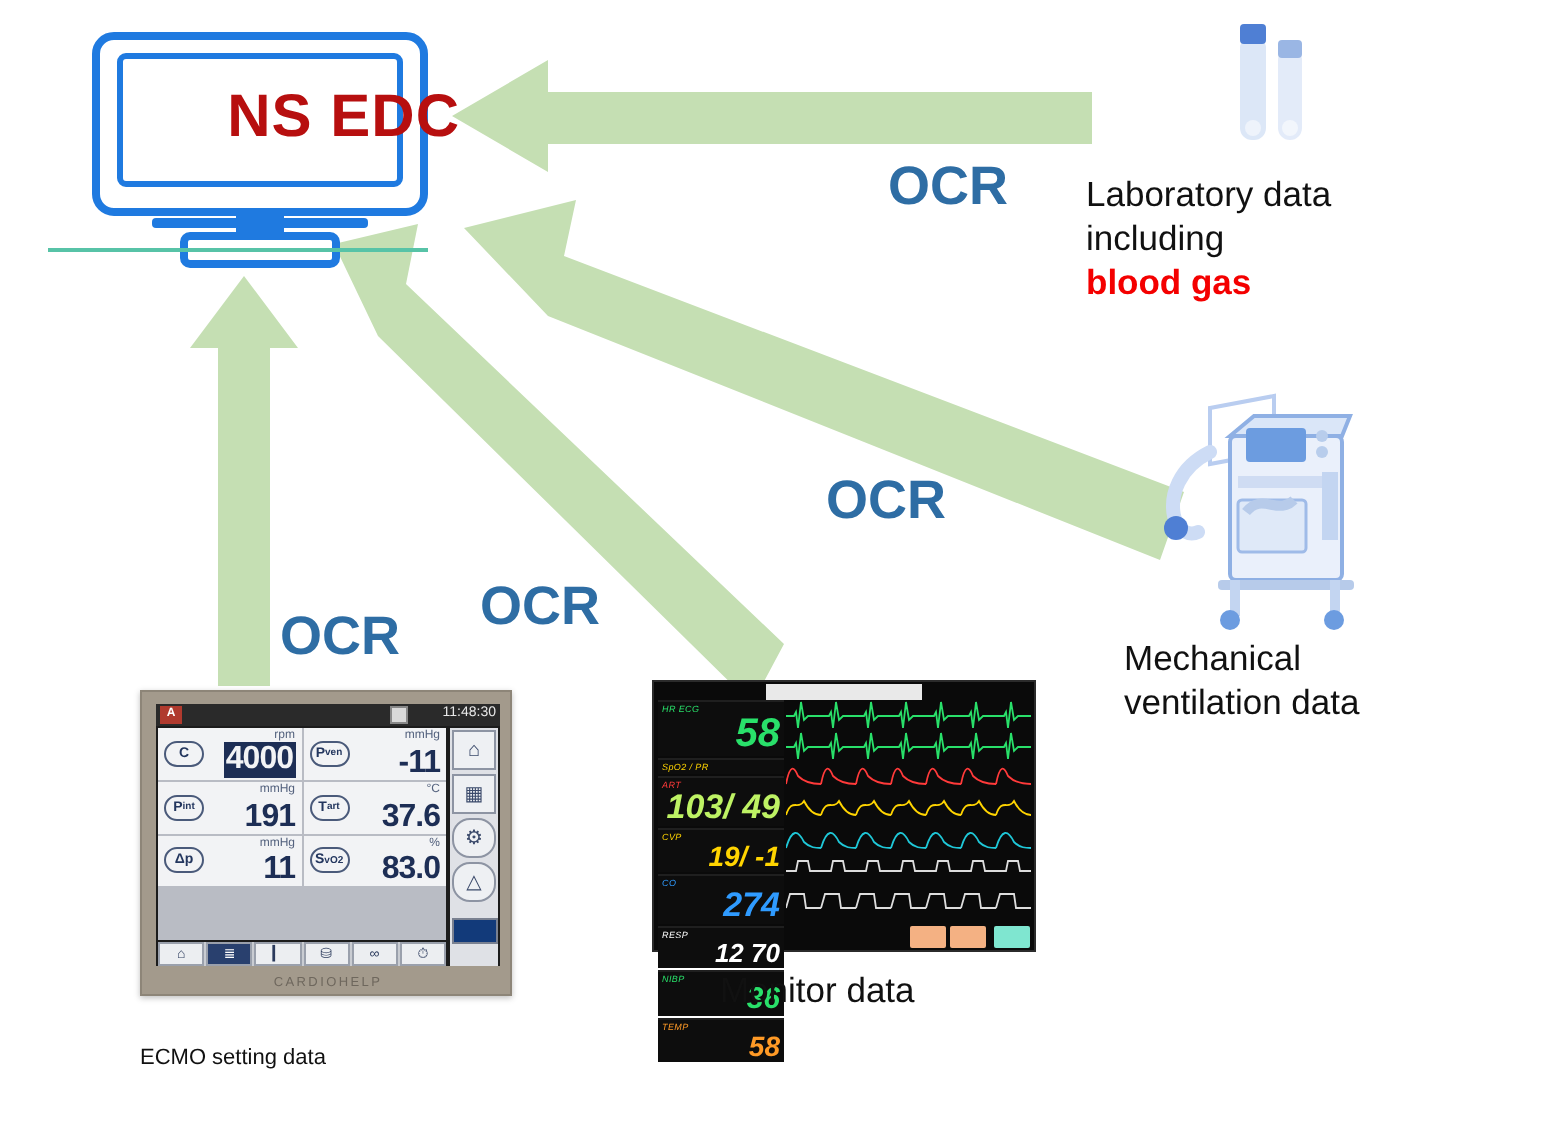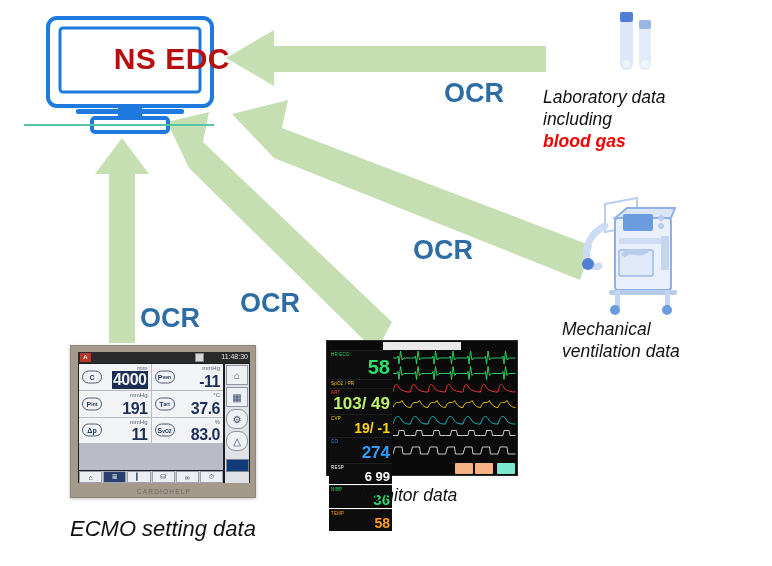--- a/index.html
+++ b/index.html
@@ -21,25 +21,25 @@
 
   
   .ocr{font-size:27px;font-weight:bold;color:#2e6da4;letter-spacing:0px;
        text-shadow:0 1px 0 rgba(255,255,255,.5);}
   #ocr-lab{left:444px;top:78px;}
   #ocr-vent{left:413px;top:235px;}
   #ocr-monitor{left:240px;top:288px;}
   #ocr-ecmo{left:140px;top:303px;}
 
   
-  .caption{font-size:17.5px;line-height:22px;color:#111;font-style:italic;}
+  .caption{font-size:17.5px;line-height:22px;color:#111;}
   #lab-caption{left:543px;top:86px;width:225px;}
   #lab-bloodgas{color:#f40000;font-weight:bold;}
   #vent-caption{left:562px;top:318px;width:210px;}
-  #ecmo-caption{left:70px;top:518px;width:260px;font-size:22px;}
+  #ecmo-caption{left:70px;top:518px;width:260px;font-size:11px;}
   #monitor-caption{left:360px;top:484px;width:190px;font-size:17.5px;}
 
   
   #tubes{left:606px;top:8px;width:60px;height:68px;}
 
   
   #ventilator{left:575px;top:196px;width:110px;height:120px;}
 
   
   #ecmo-device{left:70px;top:345px;width:186px;height:153px;
@@ -83,21 +83,21 @@
        margin-top:6px;}
   #ecmo-brand{position:absolute;left:0;bottom:2px;width:186px;text-align:center;
        font-size:6.5px;letter-spacing:1.2px;color:#6e675d;}
 
   
   #patient-monitor{left:326px;top:340px;width:192px;height:136px;
        background:#0a0a0a;border:1px solid #2b2b2b;box-sizing:border-box;}
   #pm-topstrip{position:absolute;left:56px;top:1px;width:78px;height:8px;
        background:#e9e9e9;}
   #pm-left{position:absolute;left:2px;top:9px;width:63px;height:124px;
-       display:flex;flex-direction:column;gap:1px;}
+       display:flex;flex-direction:column;gap:1px;font-style:italic;}
   .pm-box{background:#0d0d0d;border-top:1px solid #1f1f1f;position:relative;
        padding:1px 2px;box-sizing:border-box;}
   .pm-lbl{font-size:4.5px;letter-spacing:.2px;}
   .pm-num{font-weight:bold;line-height:1;text-align:right;}
   #pm-waves{position:absolute;left:66px;top:9px;width:124px;height:112px;}
   #pm-bottom{position:absolute;left:66px;top:121px;width:124px;height:13px;}
   .pm-btn{position:absolute;top:1px;height:11px;border-radius:1px;}
 
   
   [data-interactable]{}
@@ -268,21 +268,21 @@
         <div class="pm-box" data-interactable="true" style="flex: 1 1 0%;">
           <div class="pm-lbl" data-interactable="false" style="color: rgb(255, 212, 0);">CVP</div>
           <div class="pm-num" data-interactable="false" style="color: rgb(255, 212, 0); font-size: 14px;">19/ -1</div>
         </div>
         <div class="pm-box" data-interactable="true" style="flex: 1 1 0%;">
           <div class="pm-lbl" data-interactable="false" style="color: rgb(47, 155, 255);">CO</div>
           <div class="pm-num" data-interactable="false" style="color: rgb(47, 155, 255); font-size: 17px;">274</div>
         </div>
         <div class="pm-box" data-interactable="true" style="flex: 1 1 0%;">
           <div class="pm-lbl" data-interactable="false" style="color: rgb(255, 255, 255);">RESP</div>
-          <div class="pm-num" data-interactable="false" style="color: rgb(255, 255, 255); font-size: 13px;">6  99</div>
+          <div class="pm-num" data-interactable="false" style="color: rgb(255, 255, 255); font-size: 13px;">12  70</div>
         </div>
         <div class="pm-box" data-interactable="true" style="flex: 1 1 0%;">
           <div class="pm-lbl" data-interactable="false" style="color: rgb(41, 224, 106);">NIBP</div>
           <div class="pm-num" data-interactable="false" style="color: rgb(41, 224, 106); font-size: 15px;">36</div>
         </div>
         <div class="pm-box" data-interactable="true" style="flex: 1 1 0%;">
           <div class="pm-lbl" data-interactable="false" style="color: rgb(255, 154, 38);">TEMP</div>
           <div class="pm-num" data-interactable="false" style="color: rgb(255, 154, 38); font-size: 14px;">58</div>
         </div>
       </div>

